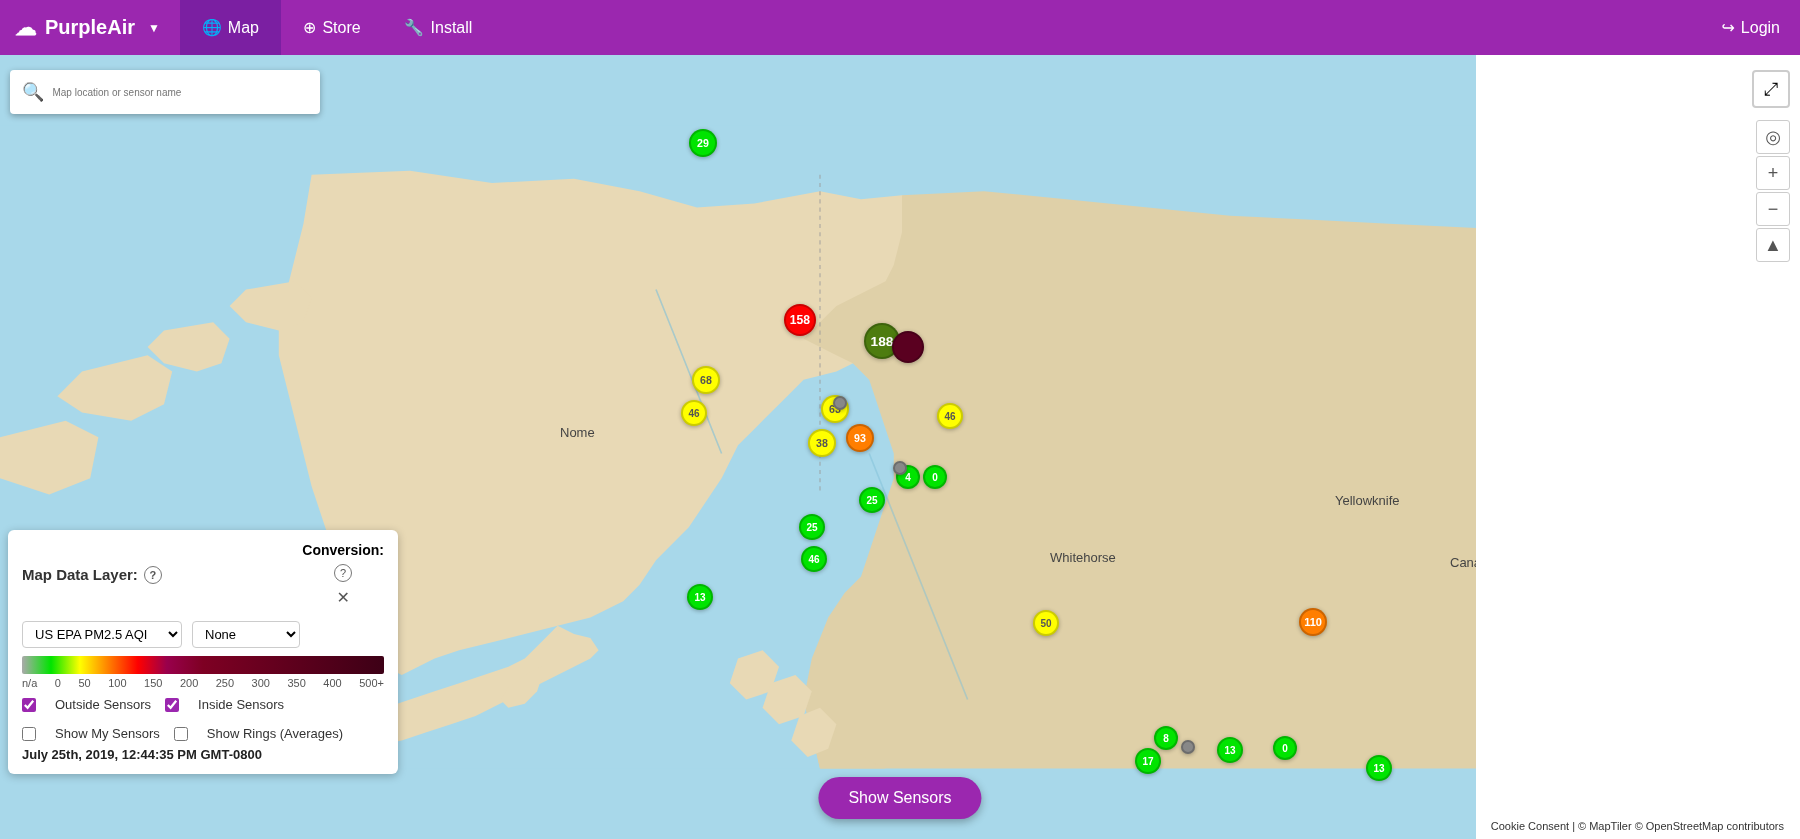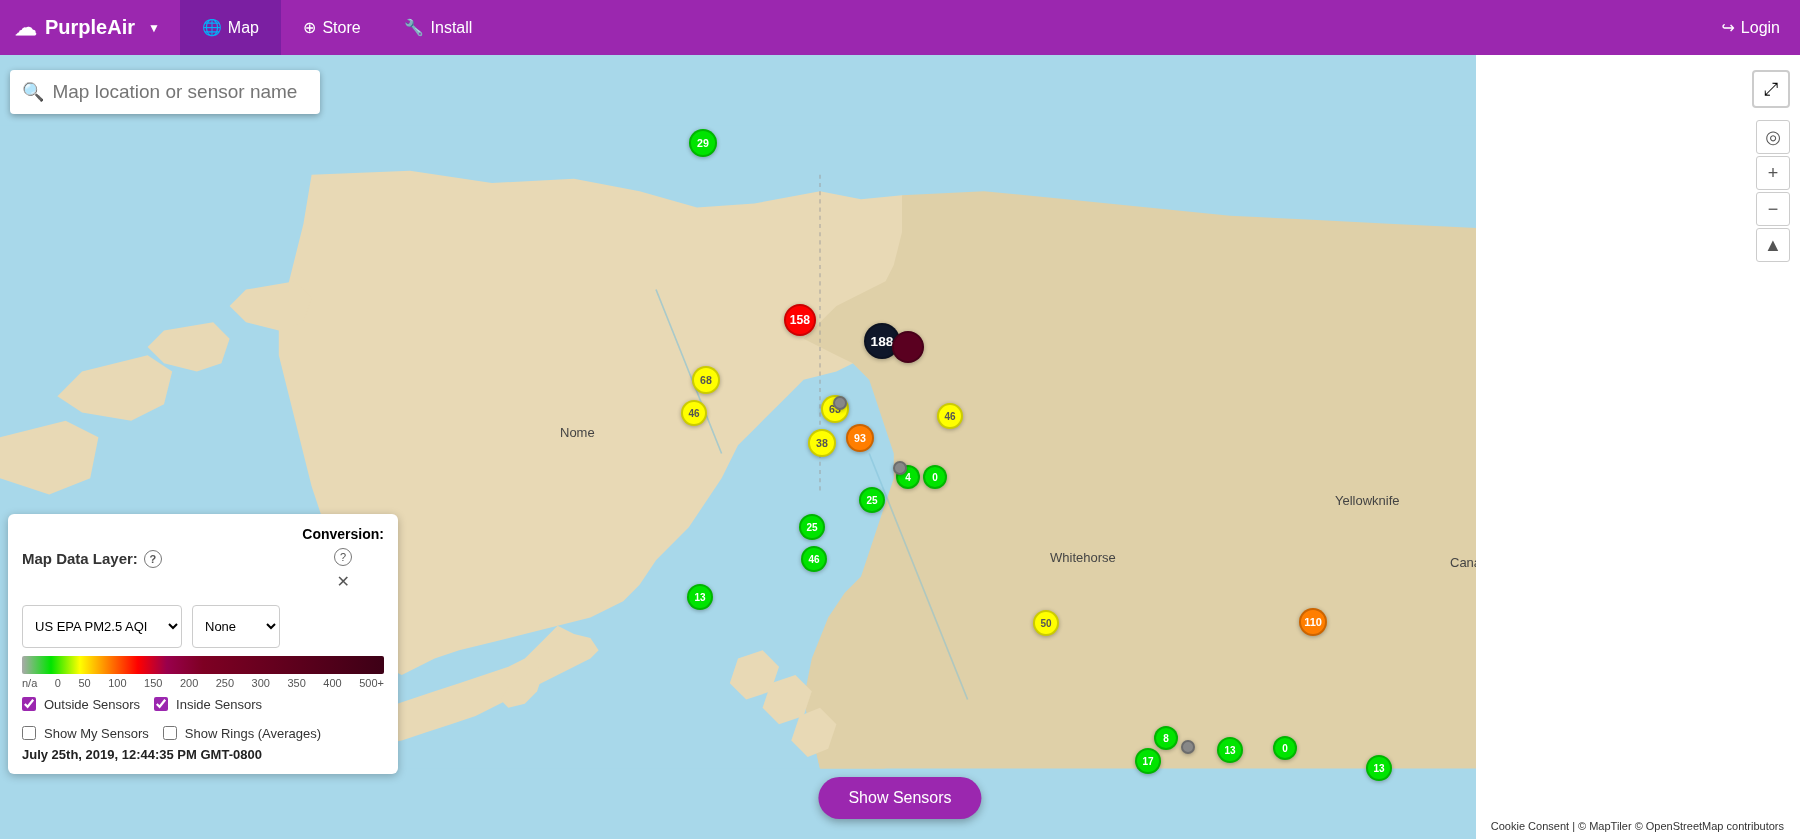--- a/index.html
+++ b/index.html
@@ -41,21 +41,21 @@
       position: absolute; top: 0; left: 0; width: 100%; height: 100%;
     }
 
     
     #search-box {
       position: absolute; top: 70px; left: 10px; z-index: 200;
       background: white; border-radius: 4px; box-shadow: 0 2px 6px rgba(0,0,0,0.3);
       display: flex; align-items: center; padding: 0 12px; width: 310px; height: 44px;
     }
     #search-box input {
-      border: none; outline: none; font-size: 19px; color: #7f1d1d; width: 100%;
+      border: none; outline: none; font-size: 10px; color: #7f1d1d; width: 100%;
     }
     .search-icon { color: #666; margin-right: 8px; font-size: 18px; }
 
     
     #fullscreen-btn {
       position: absolute; top: 70px; right: 10px; z-index: 200;
       background: white; border: 2px solid #ccc; border-radius: 4px;
       width: 38px; height: 38px; cursor: pointer; display: flex;
       align-items: center; justify-content: center; font-size: 18px;
     }
@@ -109,21 +109,21 @@
       display: flex; justify-content: space-between; font-size: 11px; color: #555;
       margin-bottom: 8px;
     }
 
     
     .checkbox-row {
       display: flex; align-items: center; gap: 14px; margin-bottom: 6px;
       flex-wrap: wrap;
     }
     .checkbox-item {
-      display: flex; align-items: flex-start; gap: 8px; font-size: 13px; color: #333;
+      display: flex; align-items: flex-end; gap: 19px; font-size: 13px; color: #333;
       cursor: pointer;
     }
     .checkbox-item input[type="checkbox"] { accent-color: #9b27af; width: 14px; height: 14px; }
 
     .legend-time {
       font-size: 13px; font-weight: bold; color: #222; 
     }
 
     
     #show-sensors-btn {
@@ -149,21 +149,21 @@
     }
 
     
     .place-label {
       position: absolute; font-size: 13px; color: #444; font-weight: normal;
       pointer-events: none; white-space: nowrap;
     }
 
     
     .layer-select {
-      border: 1px solid #ccc; border-radius: 4px; padding: 12px 8px;
+      border: 1px solid #ccc; border-radius: 4px; padding: 4px 8px;
       font-size: 13px; background: white; cursor: pointer; width: 160px;
     }
   </style>
 </head>
 <body>
 
 <div id="header">
   <div class="header-logo">
     <span class="cloud-icon">☁</span>
     <span>PurpleAir</span>
@@ -218,21 +218,21 @@
 
     <path d="M 800 200 L 820 250 L 840 300 L 860 350 L 880 400" stroke="#7fc0d8" stroke-width="2" fill="none" opacity="0.6"></path>
     <path d="M 1060 400 L 1080 450 L 1100 500 L 1120 550 L 1140 600 L 1160 650 L 1180 700" stroke="#7fc0d8" stroke-width="2" fill="none" opacity="0.5"></path>
 
     <line x1="1000" y1="60" x2="1000" y2="450" stroke="#999" stroke-width="1.5" stroke-dasharray="5,5" opacity="0.7"></line>
   </svg>
 
   <div id="sensors-layer">
       <div class="sensor-dot" style="left: 703px; top: 88px; width: 28px; height: 28px; background-color: rgb(0, 228, 0); color: white; font-size: 10.64px;">29</div>
       <div class="sensor-dot" style="left: 800px; top: 265px; width: 32px; height: 32px; background-color: rgb(255, 0, 0); color: white; font-size: 12.16px;">158</div>
-      <div class="sensor-dot" style="left: 882px; top: 286px; width: 36px; height: 36px; background-color: #0f172a; color: white; font-size: 13.68px;">188</div>
+      <div class="sensor-dot" style="left: 882px; top: 286px; width: 36px; height: 36px; background-color: #4d7c0f; color: white; font-size: 13.68px;">188</div>
       <div class="sensor-dot" style="left: 908px; top: 292px; width: 32px; height: 32px; background-color: rgb(90, 0, 32); color: white; font-size: 12.16px;"></div>
       <div class="sensor-dot" style="left: 706px; top: 325px; width: 28px; height: 28px; background-color: rgb(255, 255, 0); color: rgb(85, 85, 85); font-size: 10.64px;">68</div>
       <div class="sensor-dot" style="left: 694px; top: 358px; width: 26px; height: 26px; background-color: rgb(255, 255, 0); color: rgb(85, 85, 85); font-size: 10px;">46</div>
       <div class="sensor-dot" style="left: 835px; top: 354px; width: 28px; height: 28px; background-color: rgb(255, 255, 0); color: rgb(85, 85, 85); font-size: 10.64px;">63</div>
       <div class="sensor-dot" style="left: 950px; top: 361px; width: 26px; height: 26px; background-color: rgb(255, 255, 0); color: rgb(85, 85, 85); font-size: 10px;">46</div>
       <div class="sensor-dot" style="left: 822px; top: 388px; width: 28px; height: 28px; background-color: rgb(255, 255, 0); color: rgb(85, 85, 85); font-size: 10.64px;">38</div>
       <div class="sensor-dot" style="left: 860px; top: 383px; width: 28px; height: 28px; background-color: rgb(255, 126, 0); color: white; font-size: 10.64px;">93</div>
       <div class="sensor-dot" style="left: 908px; top: 422px; width: 24px; height: 24px; background-color: rgb(0, 228, 0); color: white; font-size: 10px;">4</div>
       <div class="sensor-dot" style="left: 935px; top: 422px; width: 24px; height: 24px; background-color: rgb(0, 228, 0); color: white; font-size: 10px;">0</div>
       <div class="sensor-dot" style="left: 872px; top: 445px; width: 26px; height: 26px; background-color: rgb(0, 228, 0); color: white; font-size: 10px;">25</div>
@@ -294,21 +294,21 @@
     </div>
     <div class="legend-conversion">
       <span style="font-size:14px;font-weight:bold;">Conversion:</span>
       <span class="help-icon">?</span>
       <button class="close-btn">✕</button>
     </div>
   </div>
   <div style="display:flex; gap:10px; align-items:center; margin-bottom:8px;">
     <select class="layer-select">
     <option>US EPA PM2.5 AQI</option><option>AQI</option><option>PM2.5</option></select>
-    <select class="layer-select" style="width:88px;">
+    <select class="layer-select" style="width:108px;">
     <option>None</option><option>AQF</option><option>LRAPA</option></select>
   </div>
   <div class="color-bar"></div>
   <div class="color-labels" id="color-labels-row">
       <span>n/a</span>
       <span>0</span>
       <span>50</span>
       <span>100</span>
       <span>150</span>
       <span>200</span>

